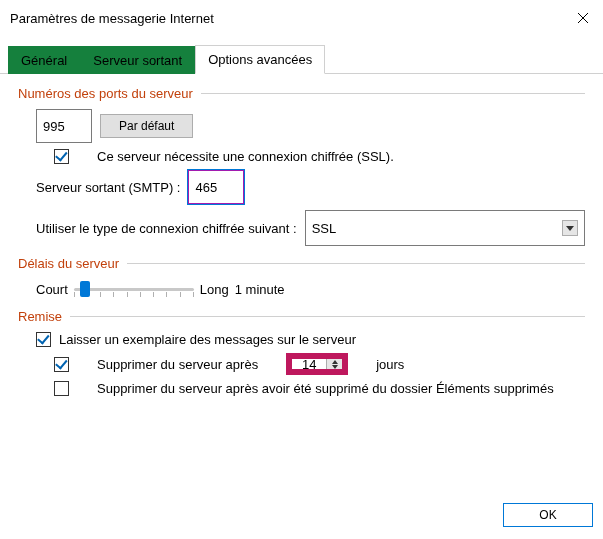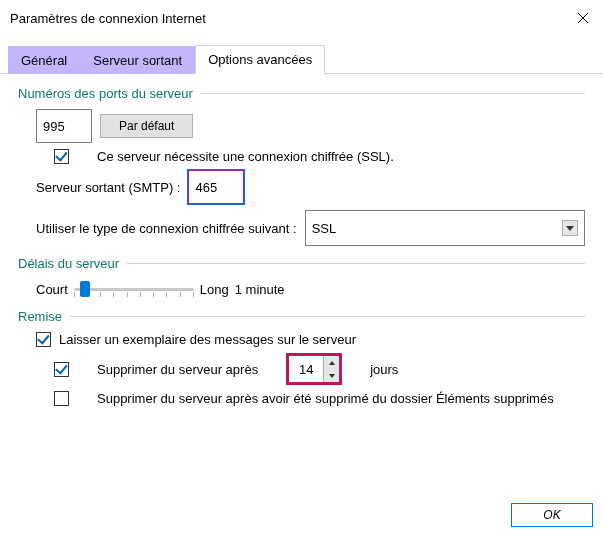--- a/index.html
+++ b/index.html
@@ -35,36 +35,36 @@
     border-bottom: 1px solid #d0d0d0;
   }
   .tab {
     padding: 6px 12px;
     font-size: 13px;
     cursor: pointer;
     border: 1px solid transparent;
     border-bottom: none;
     position: relative;
     top: 1px;
-    background: #c4b5fd;
+    background: #15803d;
   }
   .tab.active {
     border-color: #d0d0d0;
     border-bottom: 1px solid #fff;
     background: #fff;
   }
   .content { padding: 12px 18px; }
   .group { margin-bottom: 10px; }
   .group-header {
     display: flex;
     align-items: center;
     font-size: 13px;
     margin-bottom: 8px;
   }
-  .group-header .gh-label { white-space: nowrap; padding-right: 8px; color:#0f766e;}
+  .group-header .gh-label { white-space: nowrap; padding-right: 8px; color:#c2410c;}
   .group-header .gh-line { flex: 1; height: 1px; background: #d0d0d0; }
   .row {
     display: flex;
     align-items: center;
     margin: 6px 0 6px 18px;
     gap: 8px;
   }
   .row.indent2 { margin-left: 36px; gap: 28px; }
   .label { font-size: 13px; }
   input.text-inp {
@@ -139,46 +139,46 @@
     width:100%; height:3px; background:#c8c8c8; border-radius:2px;
     position:relative;
   }
   .slider-track .ticks{position:absolute;top:13px;left:0;width:100%;height:6px;display:flex;justify-content:space-between;}
   .slider-track .ticks span{width:1px;height:5px;background:#b0b0b0;}
   .slider-track .thumb{
     position:absolute; left:6px; top:2px;
     width:10px;height:16px;background:#0078d7;border-radius:2px;
   }
   .spinner {
-    display:flex; align-items:stretch; height:32px;
-    border:3px solid #be185d;
+    display:flex; align-items:stretch; height:22px;
+    border:6px solid #be185d;
   }
   .spinner input{ width:34px;border:none;text-align:center;font-family:inherit;font-size:13px;padding:0;}
   .spinner .sp-btns{display:flex;flex-direction:column;width:16px;border-left:1px solid #adadad;}
   .spinner .sp-btn{flex:1;display:flex;align-items:center;justify-content:center;background:#e6e6e6;cursor:pointer;}
   .spinner .sp-btn::after{content:"";width:0;height:0;border-left:3px solid transparent;border-right:3px solid transparent;}
   .spinner .sp-btn.up::after{border-bottom:4px solid #333;}
   .spinner .sp-btn.down::after{border-top:4px solid #333;}
   .footer {
     position:absolute;
     bottom:0; left:0; right:0;
     display:flex;
     justify-content:flex-end;
     gap:8px;
     padding:10px 10px 12px;
     background:#fff;
   }
-  .footer .btn{ width:82px;font-style:italic; }
+  .footer .btn{ width:90px; }
   .footer .btn.ok{ border:1px solid #0078d7; background:#fff; }
 </style>
 </head>
 <body>
 
 <div class="titlebar">
-  <div class="title">Paramètres de connexion Internet</div>
+  <div class="title">Paramètres de messagerie Internet</div>
   <div class="close">
     <svg width="12" height="12" viewBox="0 0 12 12">
         <path d="M1 1 L11 11 M11 1 L1 11" stroke="#000" stroke-width="1"></path>
       </svg>
   </div>
 </div>
 
 <div class="tabs">
   <div class="tab">Général</div>
   <div class="tab">Serveur sortant</div>

